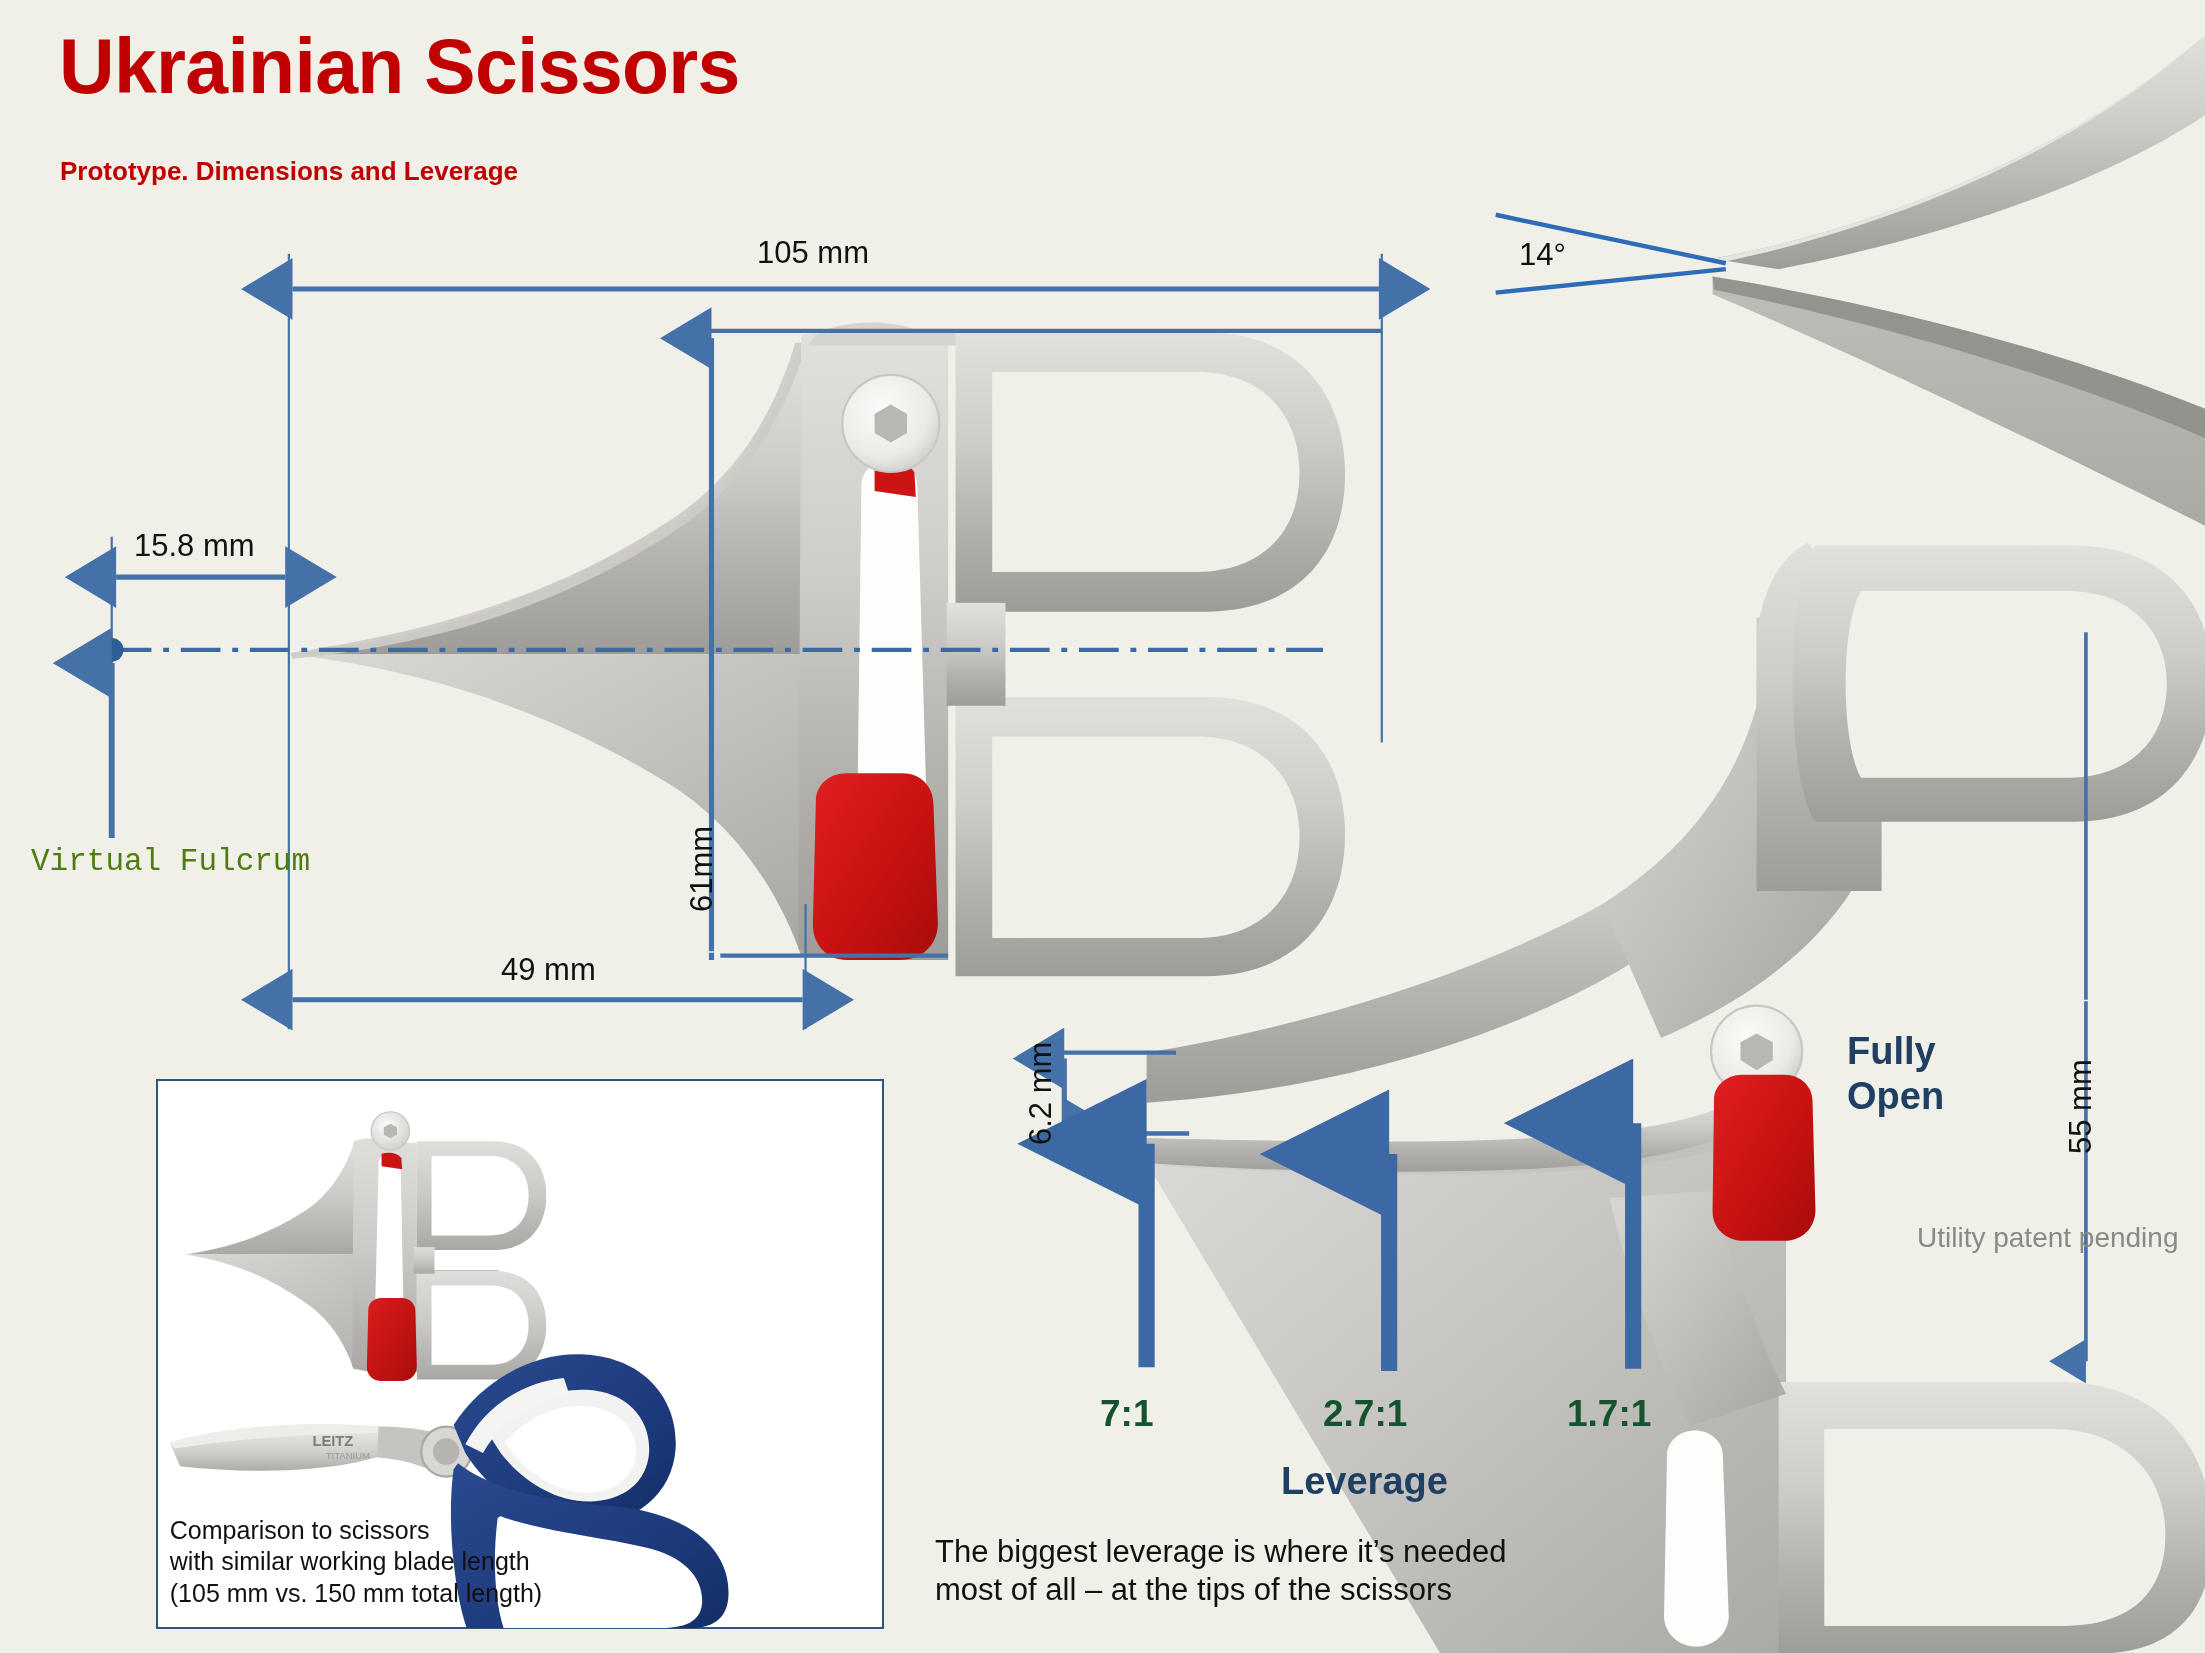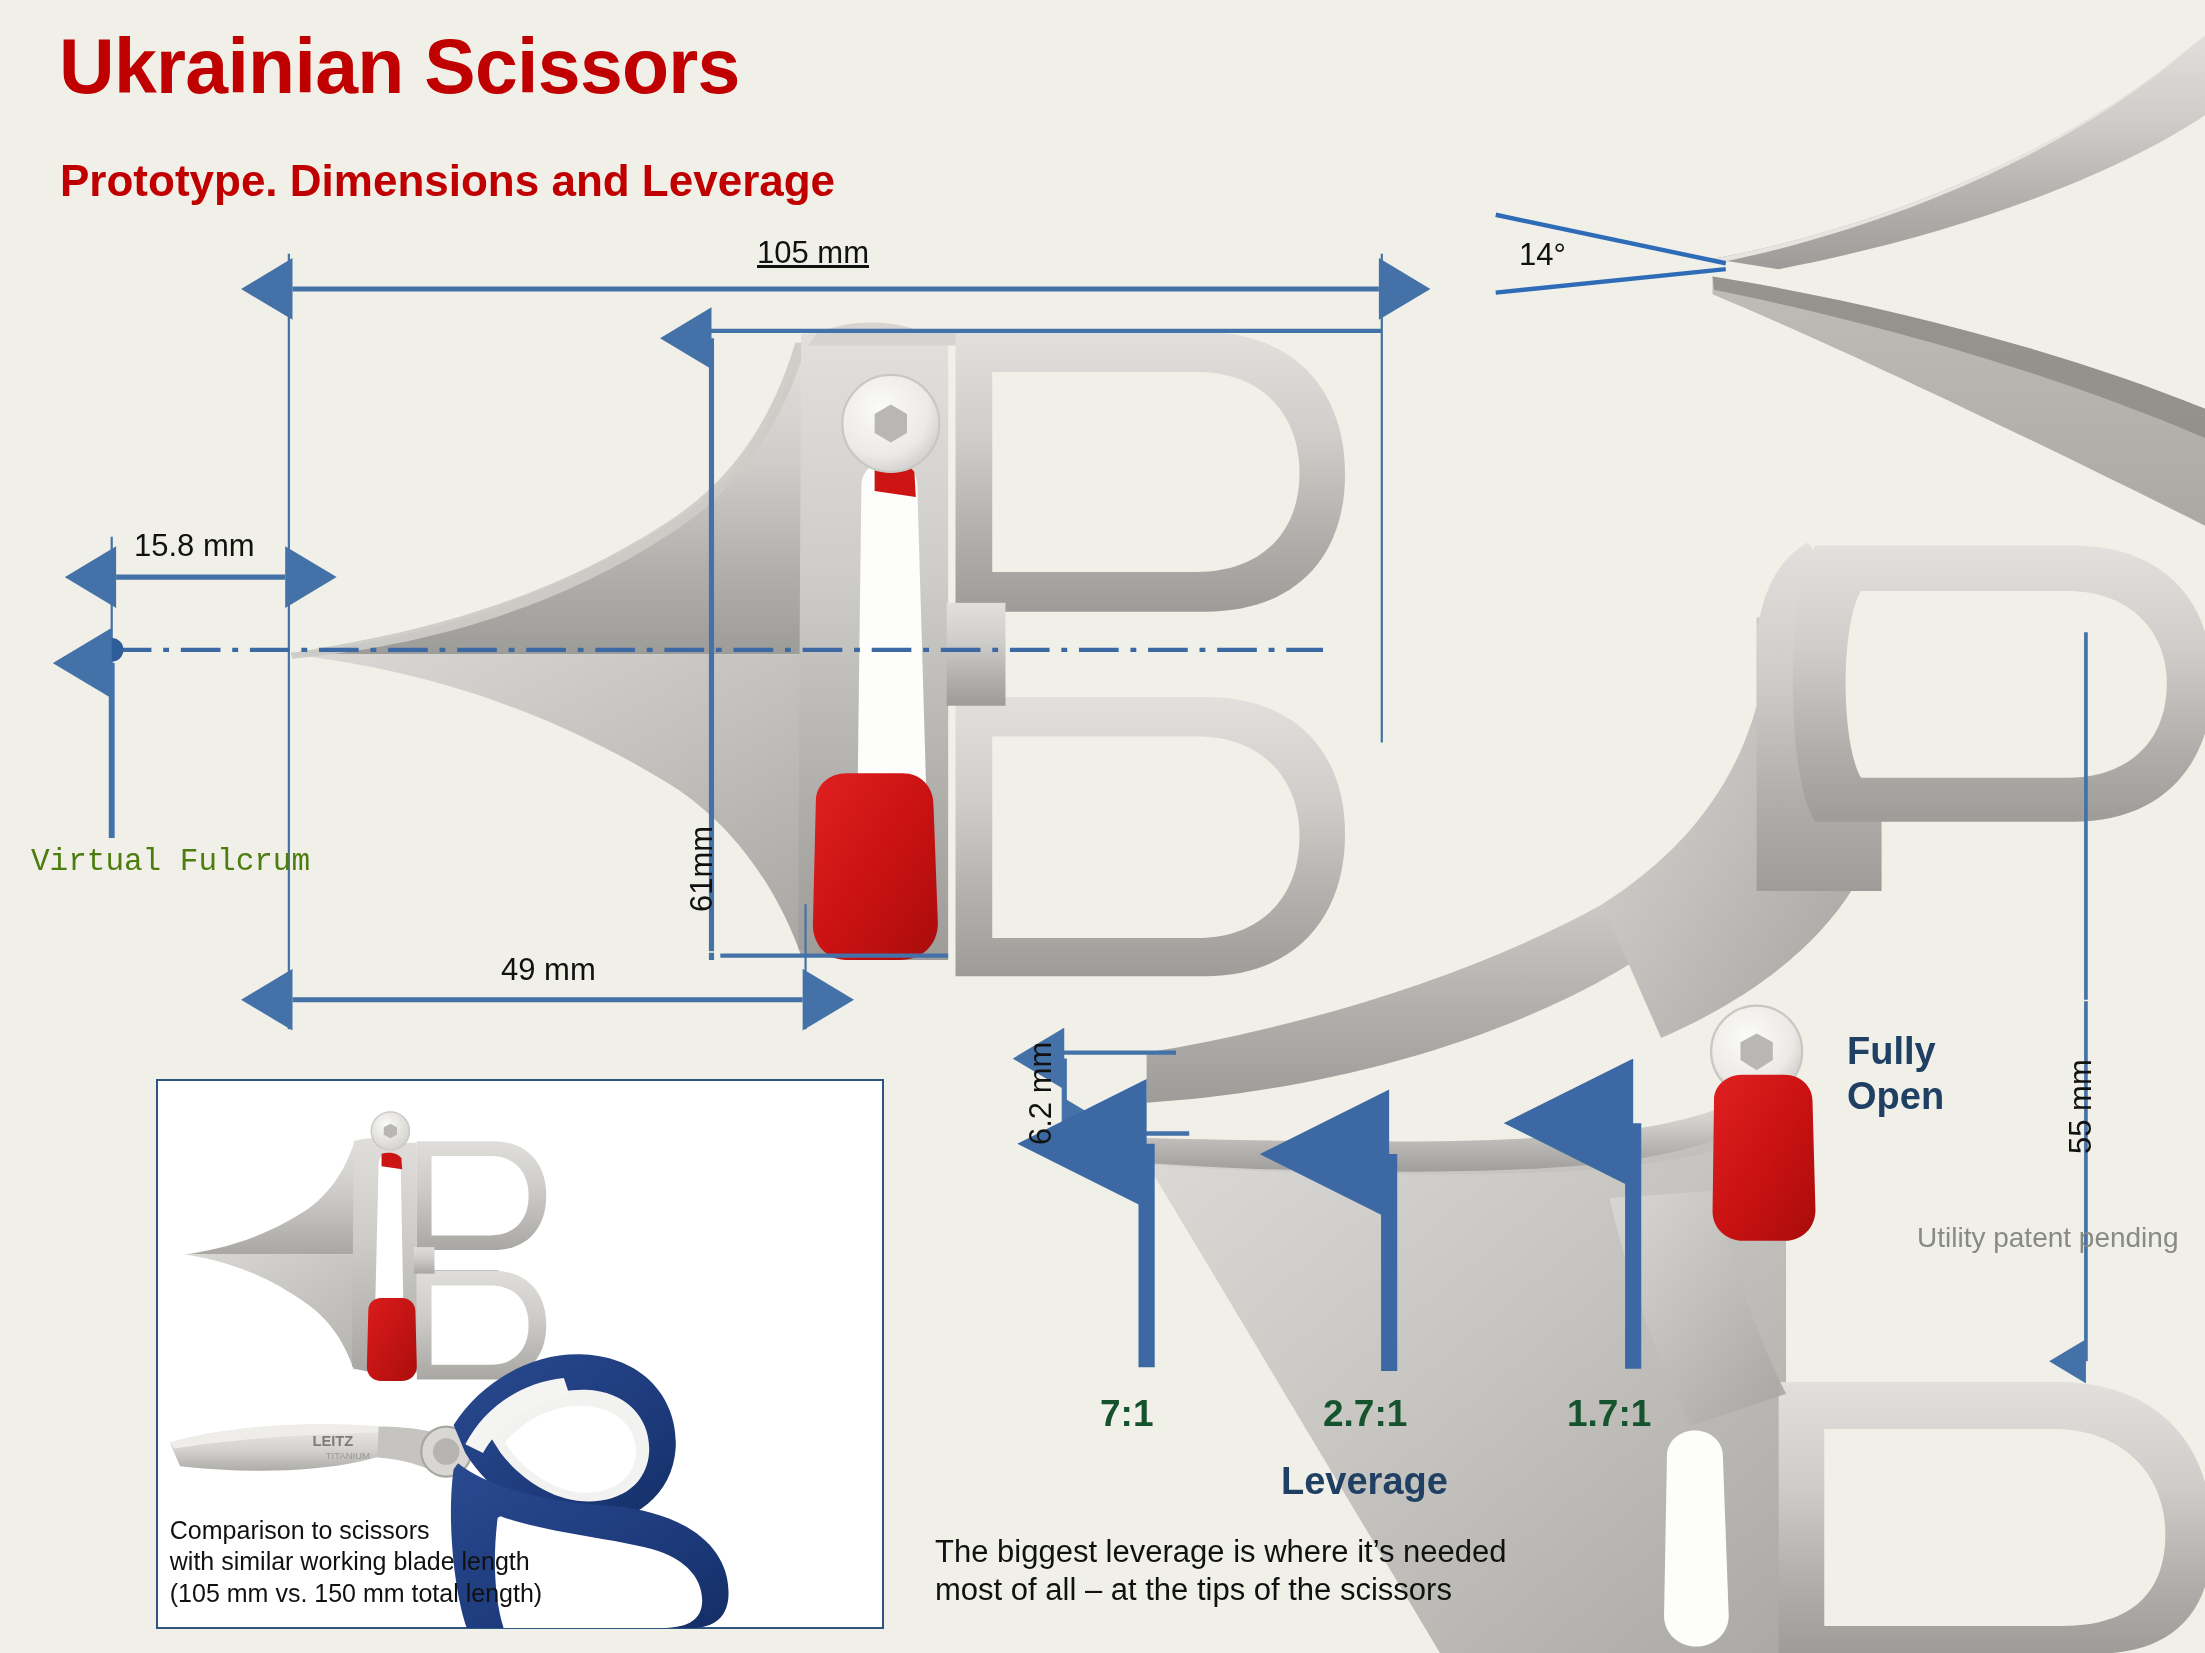--- a/index.html
+++ b/index.html
@@ -32,21 +32,21 @@
     left: 59px; top: 28px;
     font-size: 77px;
     font-weight: bold;
     color: #C00000;
     letter-spacing: -0.7px;
     line-height: 1.0;
     white-space: nowrap;
   }
   #subtitle {
     left: 60px; top: 156px;
-    font-size: 44px;
+    font-size: 26px;
     font-weight: bold;
     color: #C00000;
     white-space: nowrap;
   }
 
   
   .note {
     font-size: 31px;
     line-height: 1.23;
     color: #111111;
@@ -415,21 +415,21 @@
       <line x1="1890" y1="1865" x2="1890" y2="1570" stroke="#3C69A4" stroke-width="22" marker-end="url(#arrFat)"></line>
       <line x1="2222" y1="1862" x2="2222" y2="1528" stroke="#3C69A4" stroke-width="22" marker-end="url(#arrFat)"></line>
     </g>
 
     <g>
       <line x1="2838" y1="1362" x2="2838" y2="1852" stroke="#4472A8" stroke-width="5" marker-end="url(#arrDn)"></line>
       <line x1="2838" y1="860" x2="2838" y2="1360" stroke="#4472A8" stroke-width="5"></line>
     </g>
   </svg>
 
-  <div class="abs dimlabel" style="left:757px; top:235px;text-decoration:underline;">105 mm</div>
+  <div class="abs dimlabel" style="left:757px; top:235px;">105 mm</div>
 
   <div class="abs dimlabel" style="left:134px; top:528px;">15.8 mm</div>
 
   <div class="abs dimlabel rot" style="left:684px; top:912px;">61mm</div>
 
   <div class="abs dimlabel" style="left:501px; top:952px;">49 mm</div>
 
   <div class="abs bluelabel" style="left:31px; top:844px;">Virtual Fulcrum</div>
 
   <div class="abs dimlabel" style="left:1519px; top:237px;">14°</div>

